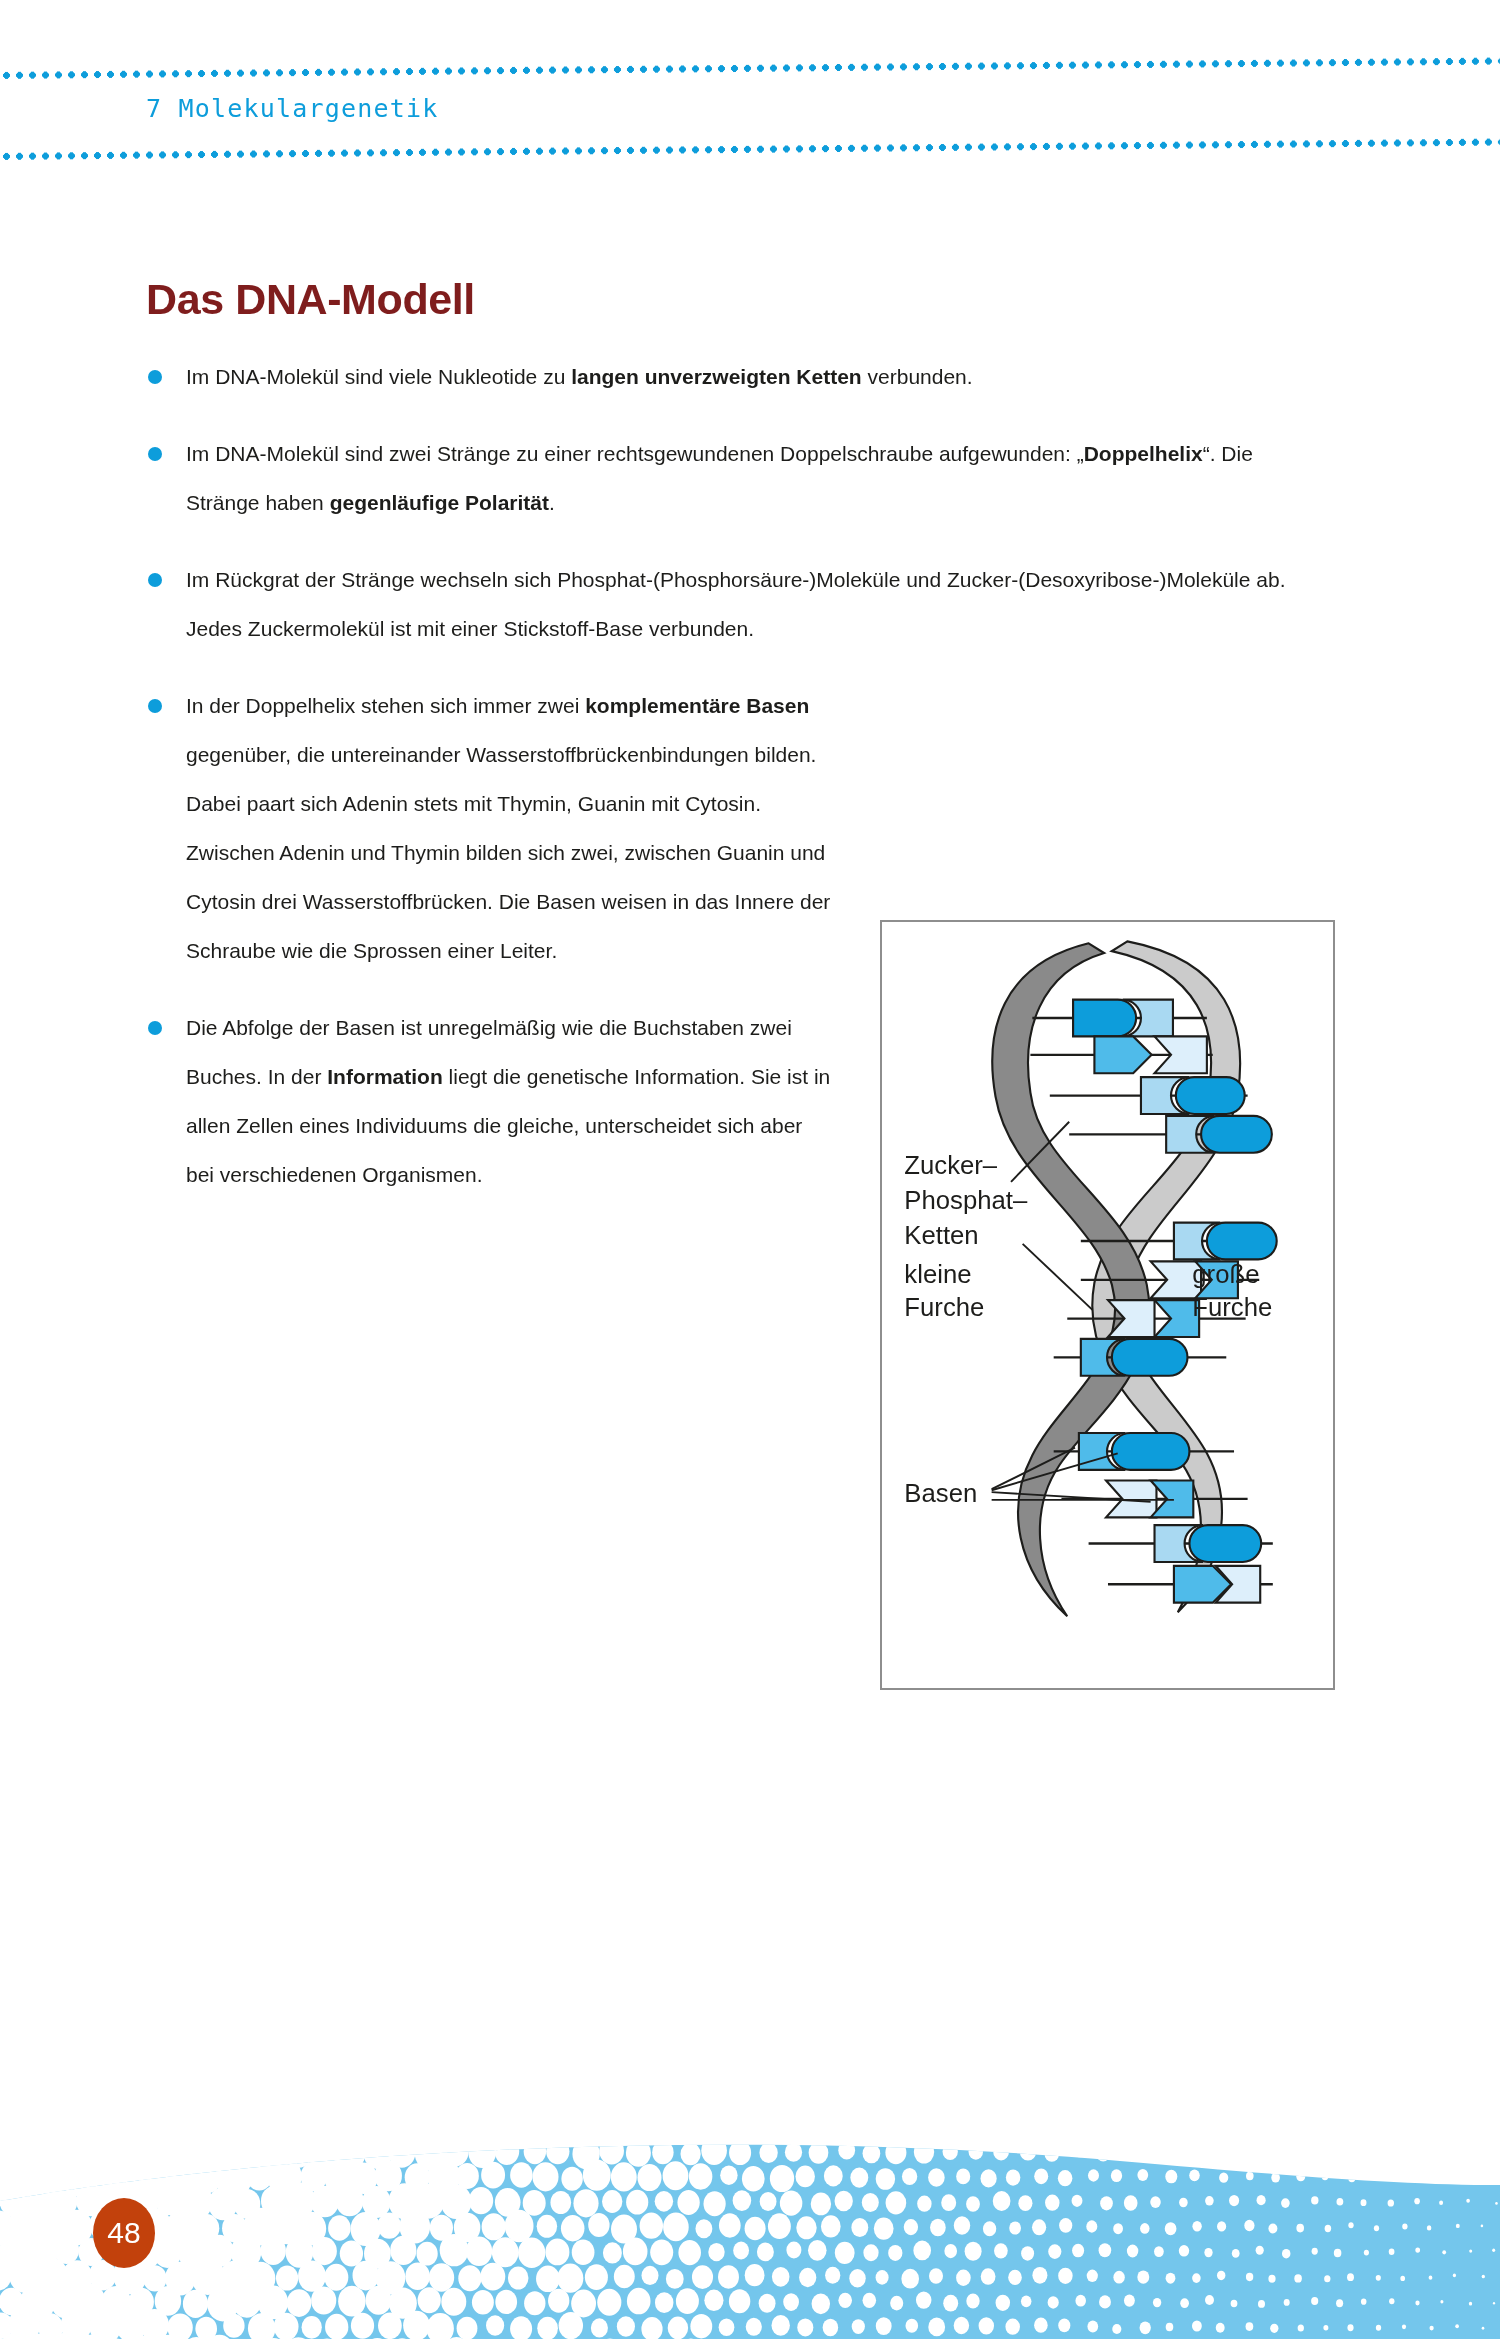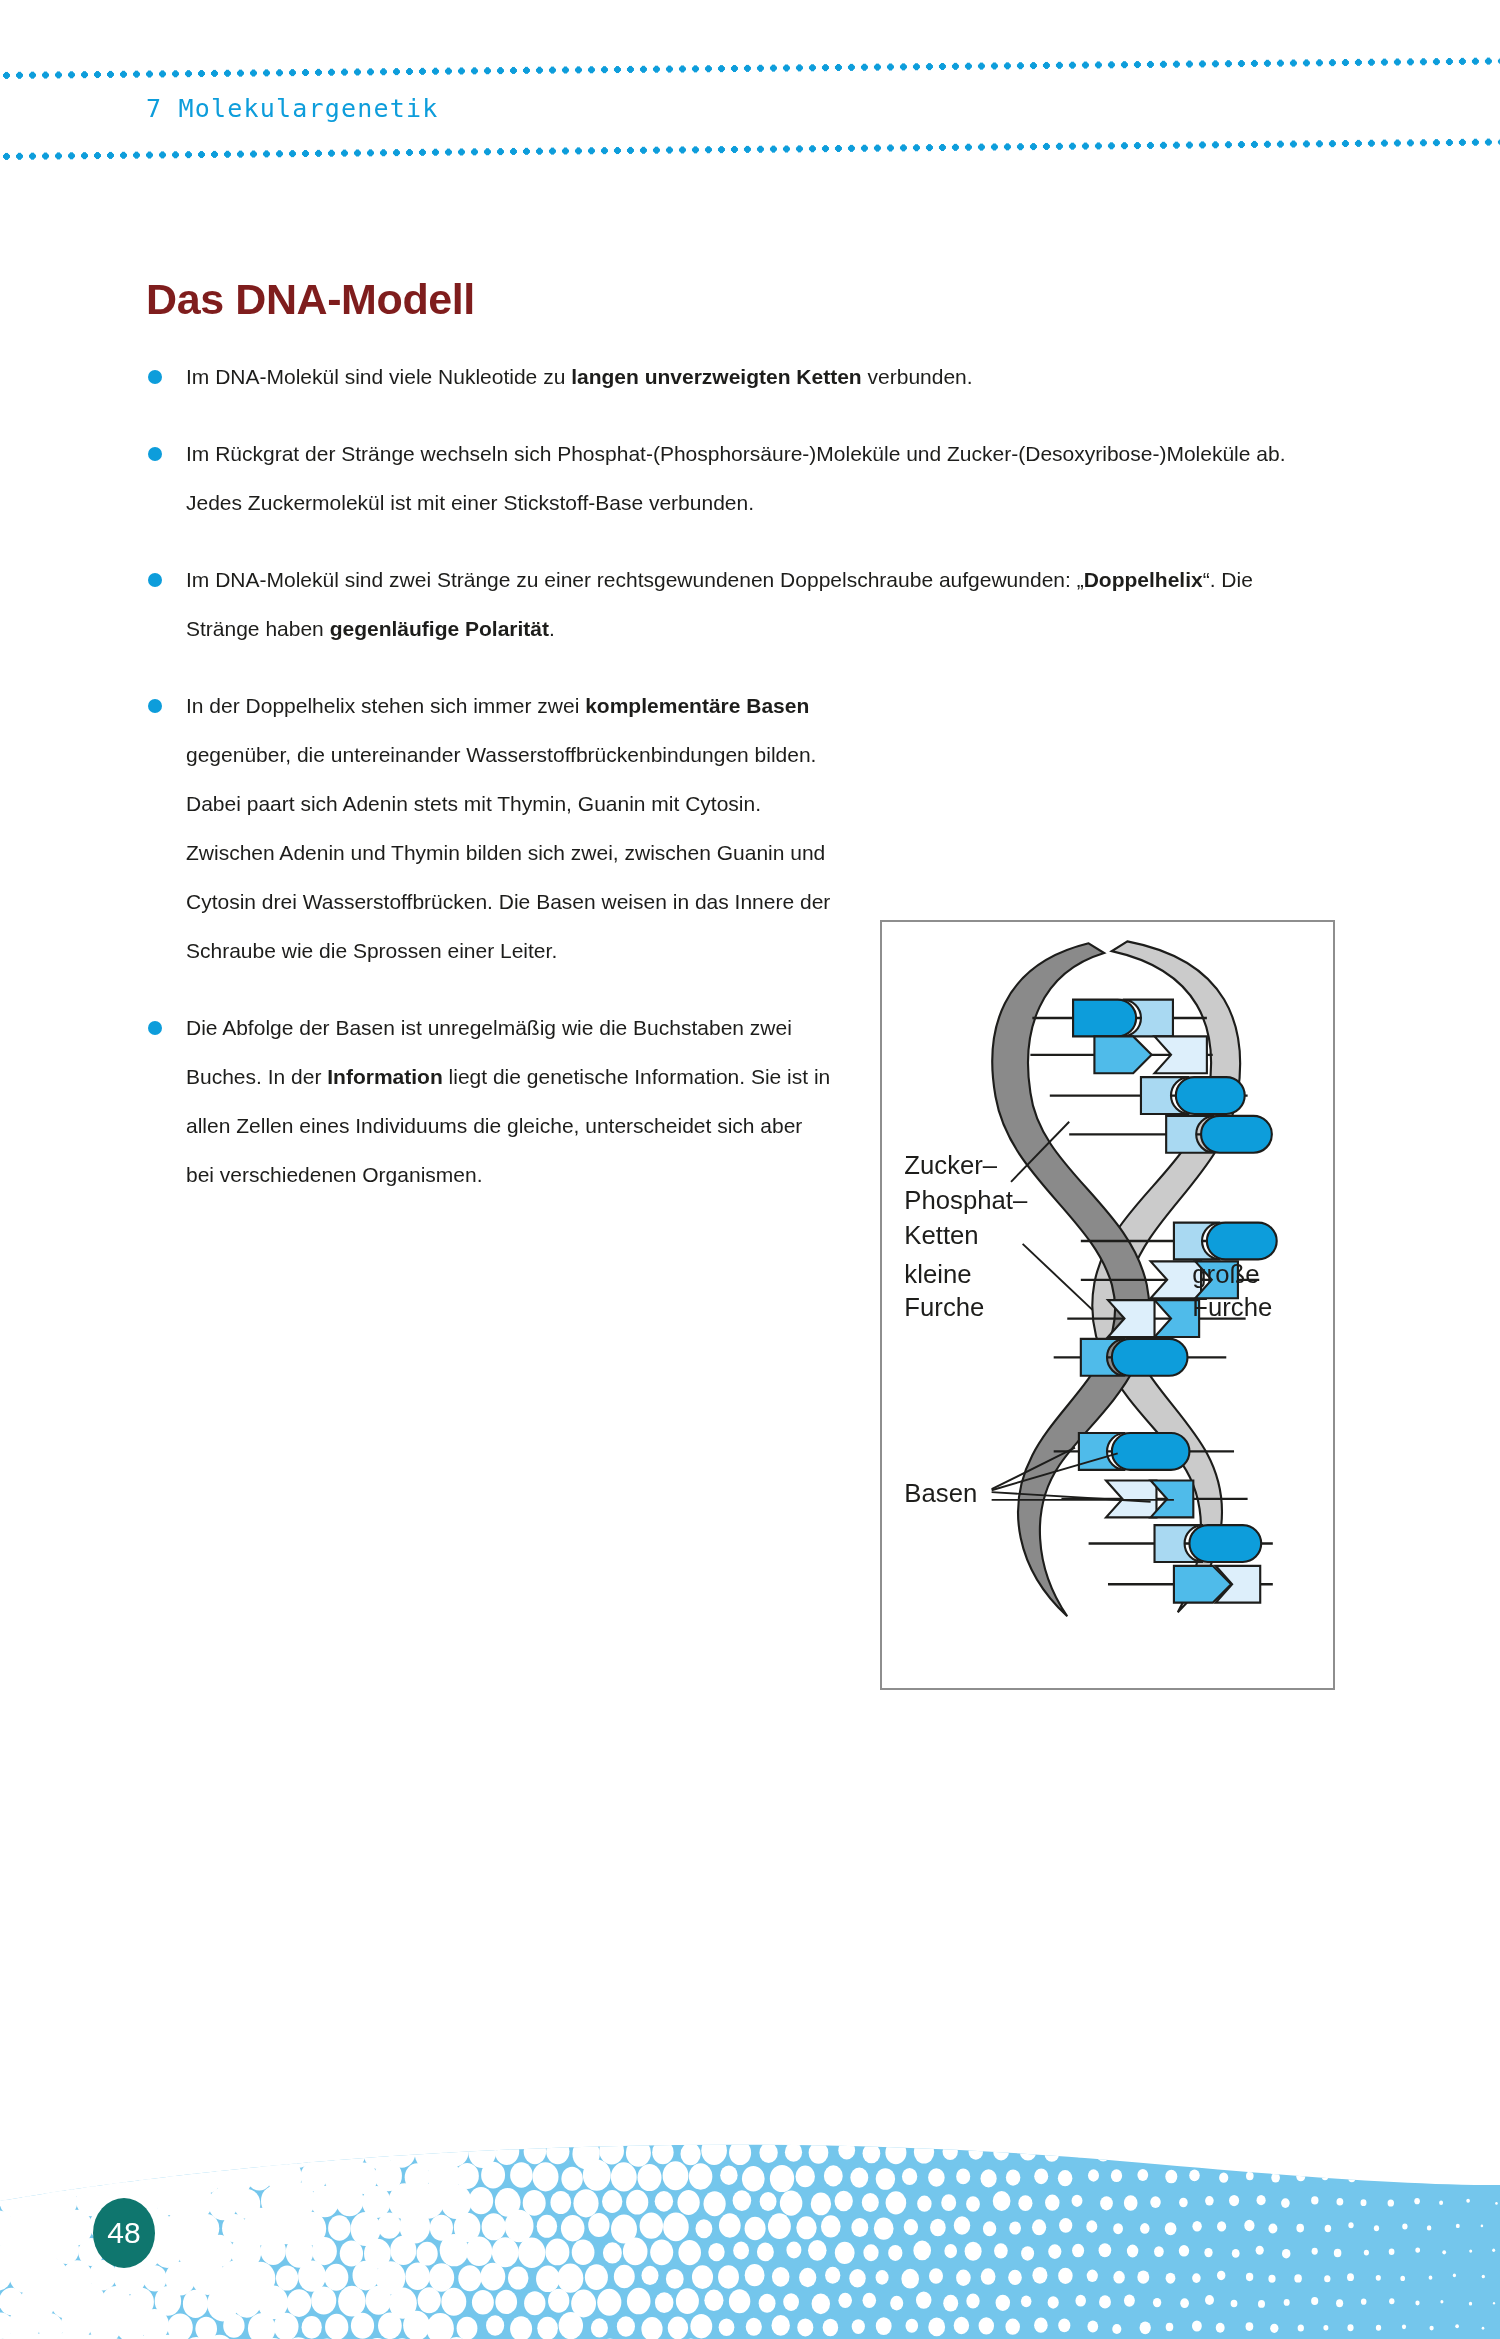--- a/index.html
+++ b/index.html
@@ -113,21 +113,21 @@
     left: 0; bottom: 0;
     width: 1500px; height: 200px;
     overflow: hidden;
   }
   #footer-band svg { display: block; }
   #page-number-badge {
     position: absolute;
     left: 93px; bottom: 71px;
     width: 62px; height: 70px;
     border-radius: 50%;
-    background: #0f766e;
+    background: #c2410c;
     color: #ffffff;
     font-size: 30px;
     display: flex;
     align-items: center;
     justify-content: center;
     z-index: 5;
   }
 </style>
 </head>
 <body>
@@ -144,26 +144,26 @@
 
   <div id="body-flow">
 
     <div class="bullet-row">
       <span class="bullet-dot"></span>
       <span class="bullet-text"><span>Im DNA-Molekül sind viele Nukleotide zu </span><b>langen unverzweigten Ketten</b><span> verbunden.</span></span>
     </div>
 
     <div class="bullet-row">
       <span class="bullet-dot"></span>
-      <span class="bullet-text"><span>Im Rückgrat der Stränge wechseln sich Phosphat-(Phosphorsäure-)Moleküle und Zucker-(Desoxyribose-)Moleküle ab. Jedes Zuckermolekül ist mit einer Stickstoff-Base verbunden.</span></span>
+      <span class="bullet-text"><span>Im DNA-Molekül sind zwei Stränge zu einer rechtsgewundenen Doppelschraube aufgewunden: „</span><b>Doppelhelix</b><span>“. Die Stränge haben </span><b>gegenläufige Polarität</b><span>.</span></span>
     </div>
 
     <div class="bullet-row">
       <span class="bullet-dot"></span>
-      <span class="bullet-text"><span>Im DNA-Molekül sind zwei Stränge zu einer rechtsgewundenen Doppelschraube aufgewunden: „</span><b>Doppelhelix</b><span>“. Die Stränge haben </span><b>gegenläufige Polarität</b><span>.</span></span>
+      <span class="bullet-text"><span>Im Rückgrat der Stränge wechseln sich Phosphat-(Phosphorsäure-)Moleküle und Zucker-(Desoxyribose-)Moleküle ab. Jedes Zuckermolekül ist mit einer Stickstoff-Base verbunden.</span></span>
     </div>
 
     <div id="wrap-zone">
       <div id="figure-float"></div>
 
       <div class="bullet-row">
         <span class="bullet-dot"></span>
         <span class="bullet-text"><span>In der Doppelhelix stehen sich immer zwei </span><b>komplementäre Basen</b><span> gegenüber, die untereinander Wasserstoffbrückenbindungen bilden. Dabei paart sich Adenin stets mit Thymin, Guanin mit Cytosin. Zwischen Adenin und Thymin bilden sich zwei, zwischen Guanin und Cytosin drei Wasserstoffbrücken. Die Basen weisen in das Innere der Schraube wie die Sprossen einer Leiter.</span></span>
       </div>
 

